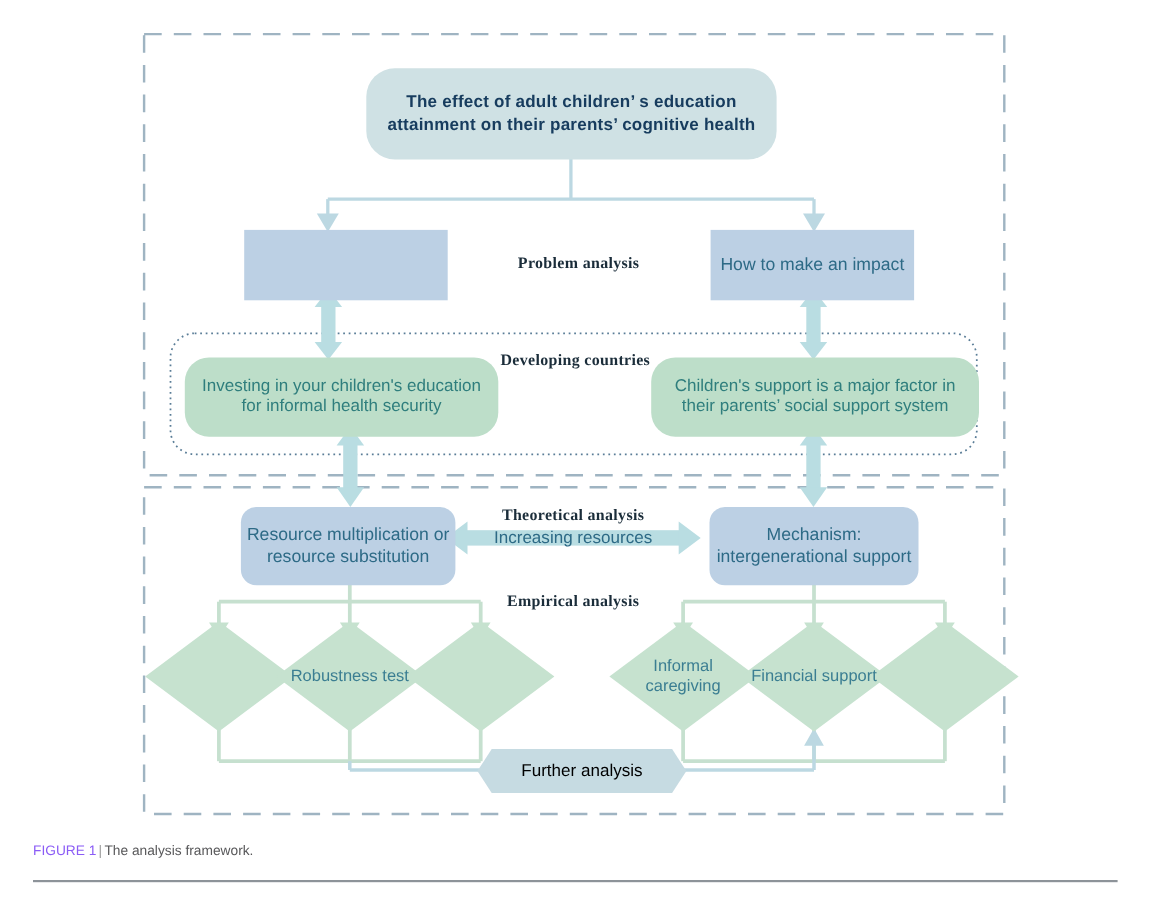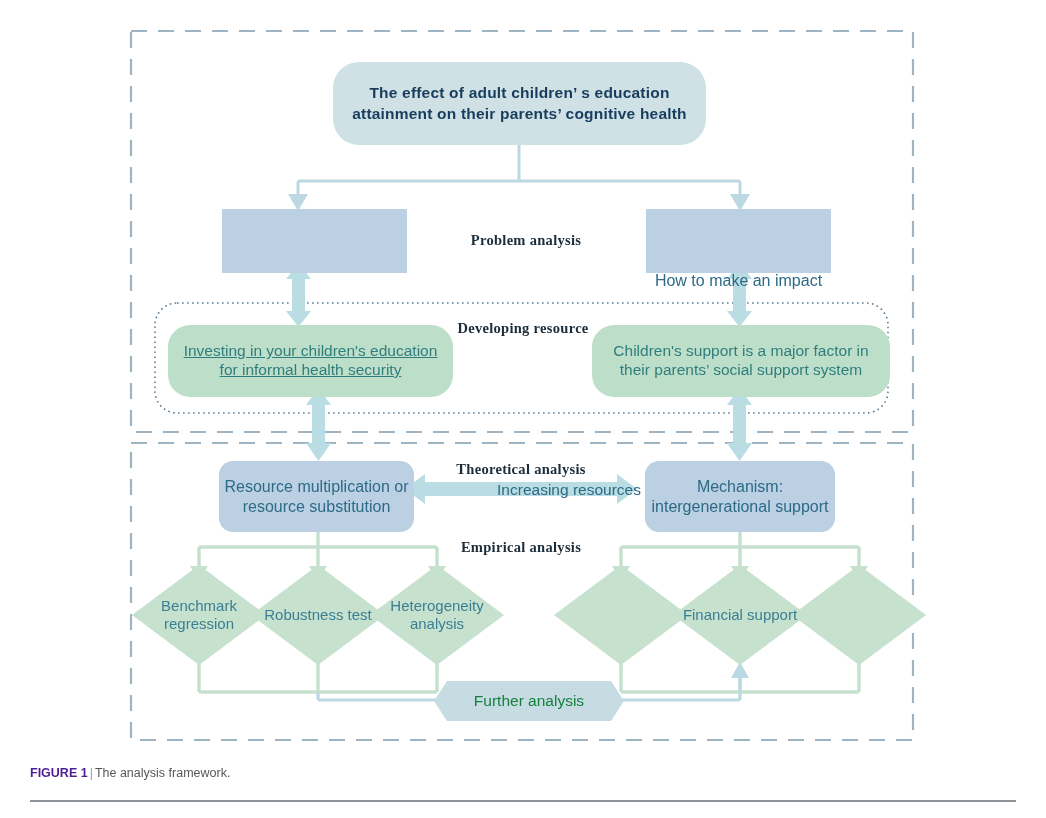--- a/index.html
+++ b/index.html
@@ -45,21 +45,21 @@
   .node-title {
     color: #173c5e;
     font-weight: bold;
     font-size: 15.5px;
     letter-spacing: 0.2px;
     line-height: 1.35;
   }
   .node-blue   { font-size: 16px; color: #2d6a86; }
   .node-green  { font-size: 15.5px; color: #2f7e7d; }
   .node-diamond{ font-size: 15px; color: #3b7e92; }
-  .node-hex    { font-size: 15.5px; color: #15803d; }
+  .node-hex    { font-size: 15.5px; color: #000000; }
 
   
   .ann {
     position: absolute;
     font-family: "Liberation Serif", serif;
     font-weight: bold;
     font-size: 14.5px;
     color: #1b2d3a;
     text-align: center;
     letter-spacing: 0.3px;
@@ -67,39 +67,38 @@
     transform: translateX(-50%);
   }
   .ann-sub {
     position: absolute;
     font-family: "Liberation Sans", sans-serif;
     font-size: 15.5px;
     color: #2d6a86;
     text-align: left;
     white-space: nowrap;
     transform: translateX(-50%);
-    margin-left: 48px;
   }
 
   
   #caption-block {
     position: absolute;
     left: 30px;
     top: 766px;
     width: 986px;
   }
   #caption-text {
     font-family: "Liberation Sans", sans-serif;
     font-size: 12.5px;
     color: #58585a;
     white-space: nowrap;
   }
   #caption-text .fig-label {
-    font-weight: bold;
-    color: #4c1d95;
+    font-weight: normal;
+    color: #8b5cf6;
   }
   #caption-text .fig-bar {
     color: #9b9b9b;
     font-weight: normal;
     padding: 0 2px;
   }
   #caption-rule {
     position: absolute;
     left: 30px;
     top: 800px;
@@ -231,63 +230,60 @@
     <polygon points="859,565 926,615 859,665 792,615" fill="#c6e2cf"></polygon>
 
     <polygon points="447,681 611,681 624,701 611,721 447,721 434,701" fill="#c6dbe2"></polygon>
   </svg>
 
   <div class="node node-title" style="left:341px; top:66px; width:357px; height:75px;">
     <span>The effect of adult children’ s education attainment on their parents’ cognitive health</span>
   </div>
 
 
-  <div class="node node-blue" style="left:652px; top:209px; width:173px; height:64px;margin-top:40px;">
+  <div class="node node-blue" style="left:652px; top:209px; width:173px; height:64px;">
     <span>How to make an impact</span>
   </div>
 
-  <div class="node node-green" style="left:174px; top:325px; width:273px; height:72px;text-decoration:underline;">
+  <div class="node node-green" style="left:174px; top:325px; width:273px; height:72px;">
     <span>Investing in your children's education for informal health security</span>
   </div>
 
   <div class="node node-green" style="left:598px; top:325px; width:286px; height:72px;">
     <span>Children's support is a major factor in their parents’ social support system</span>
   </div>
 
   <div class="node node-blue" style="left:650px; top:461px; width:180px; height:71px;">
     <span>Mechanism: intergenerational support</span>
   </div>
 
   <div class="node node-blue" style="left:222px; top:461px; width:189px; height:71px;">
     <span>Resource multiplication or resource substitution</span>
   </div>
 
-  <div class="node node-diamond" style="left:137px; top:588px; width:124px; height:54px;">
-    <span>Benchmark regression</span>
-  </div>
   <div class="node node-diamond" style="left:256px; top:588px; width:124px; height:54px;">
     <span>Robustness test</span>
   </div>
-  <div class="node node-diamond" style="left:372px; top:588px; width:130px; height:54px;">
-    <span>Heterogeneity analysis</span>
+  <div class="node node-diamond" style="left:559px; top:588px; width:124px; height:54px;">
+    <span>Informal caregiving</span>
   </div>
   <div class="node node-diamond" style="left:678px; top:588px; width:124px; height:54px;">
     <span>Financial support</span>
   </div>
 
   <div class="node node-hex" style="left:442px; top:681px; width:174px; height:40px;">
     <span>Further analysis</span>
   </div>
 
   <div class="ann" style="left:526px; top:232px;">
     <span>Problem analysis</span>
   </div>
 
   <div class="ann" style="left:523px; top:320px;">
-    <span>Developing resource</span>
+    <span>Developing countries</span>
   </div>
 
   <div class="ann" style="left:521px; top:461px;">
     <span>Theoretical analysis</span>
   </div>
 
   <div class="ann-sub" style="left:521px; top:481px;">
     <span>Increasing resources</span>
   </div>
 

